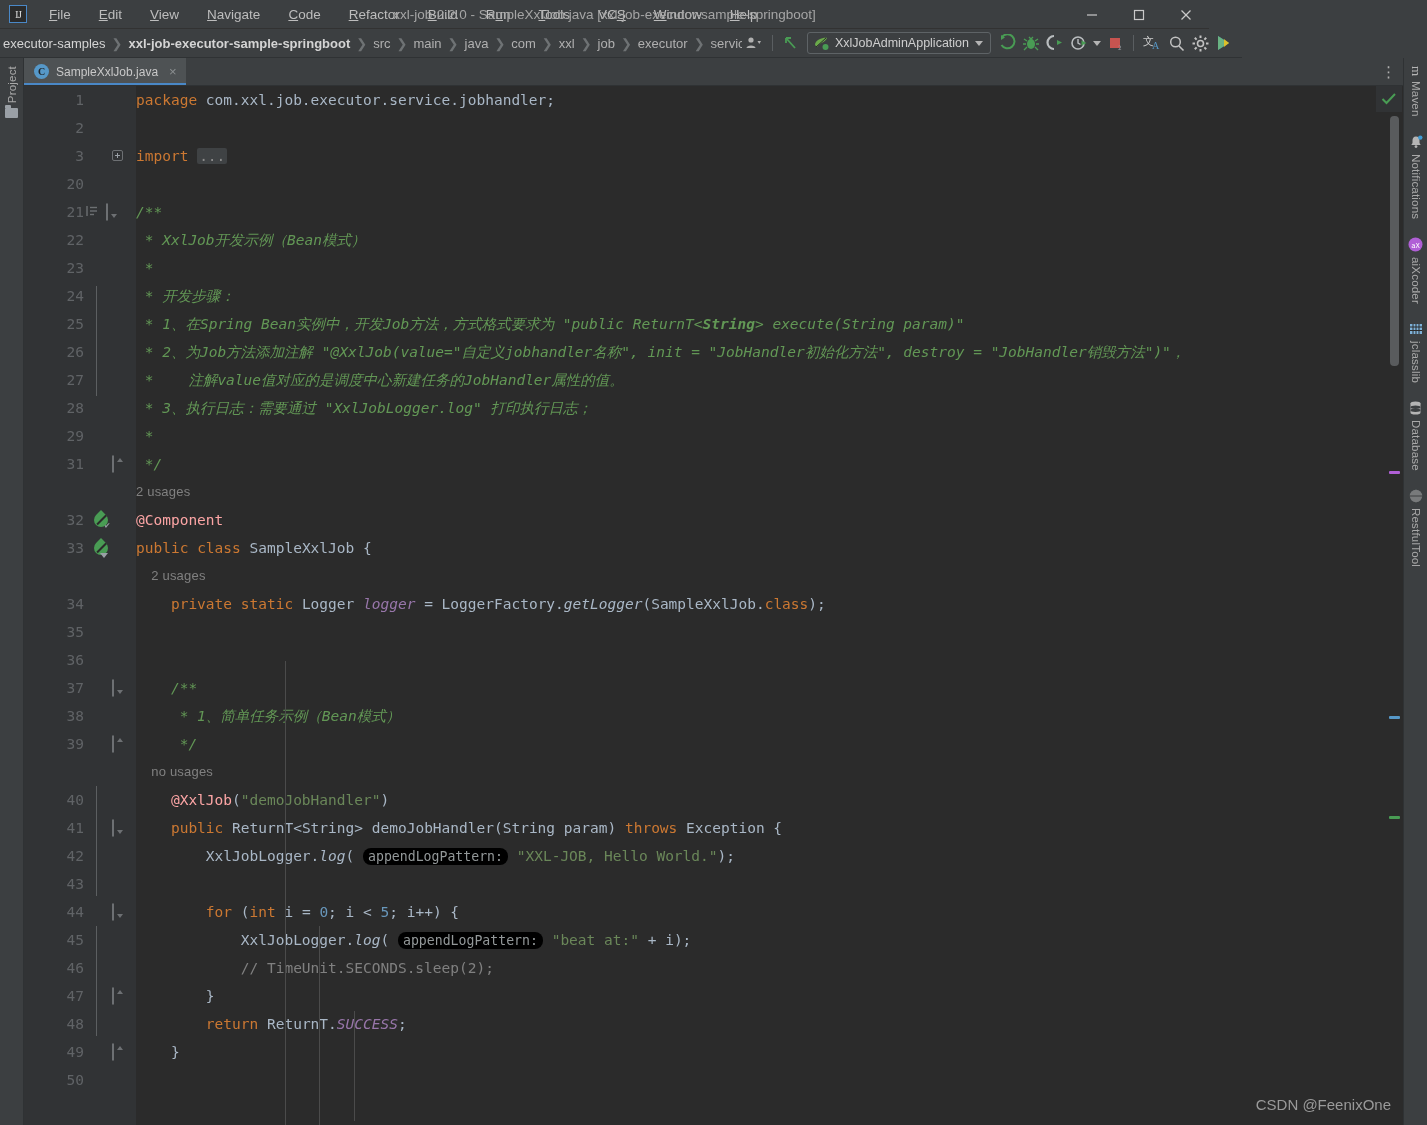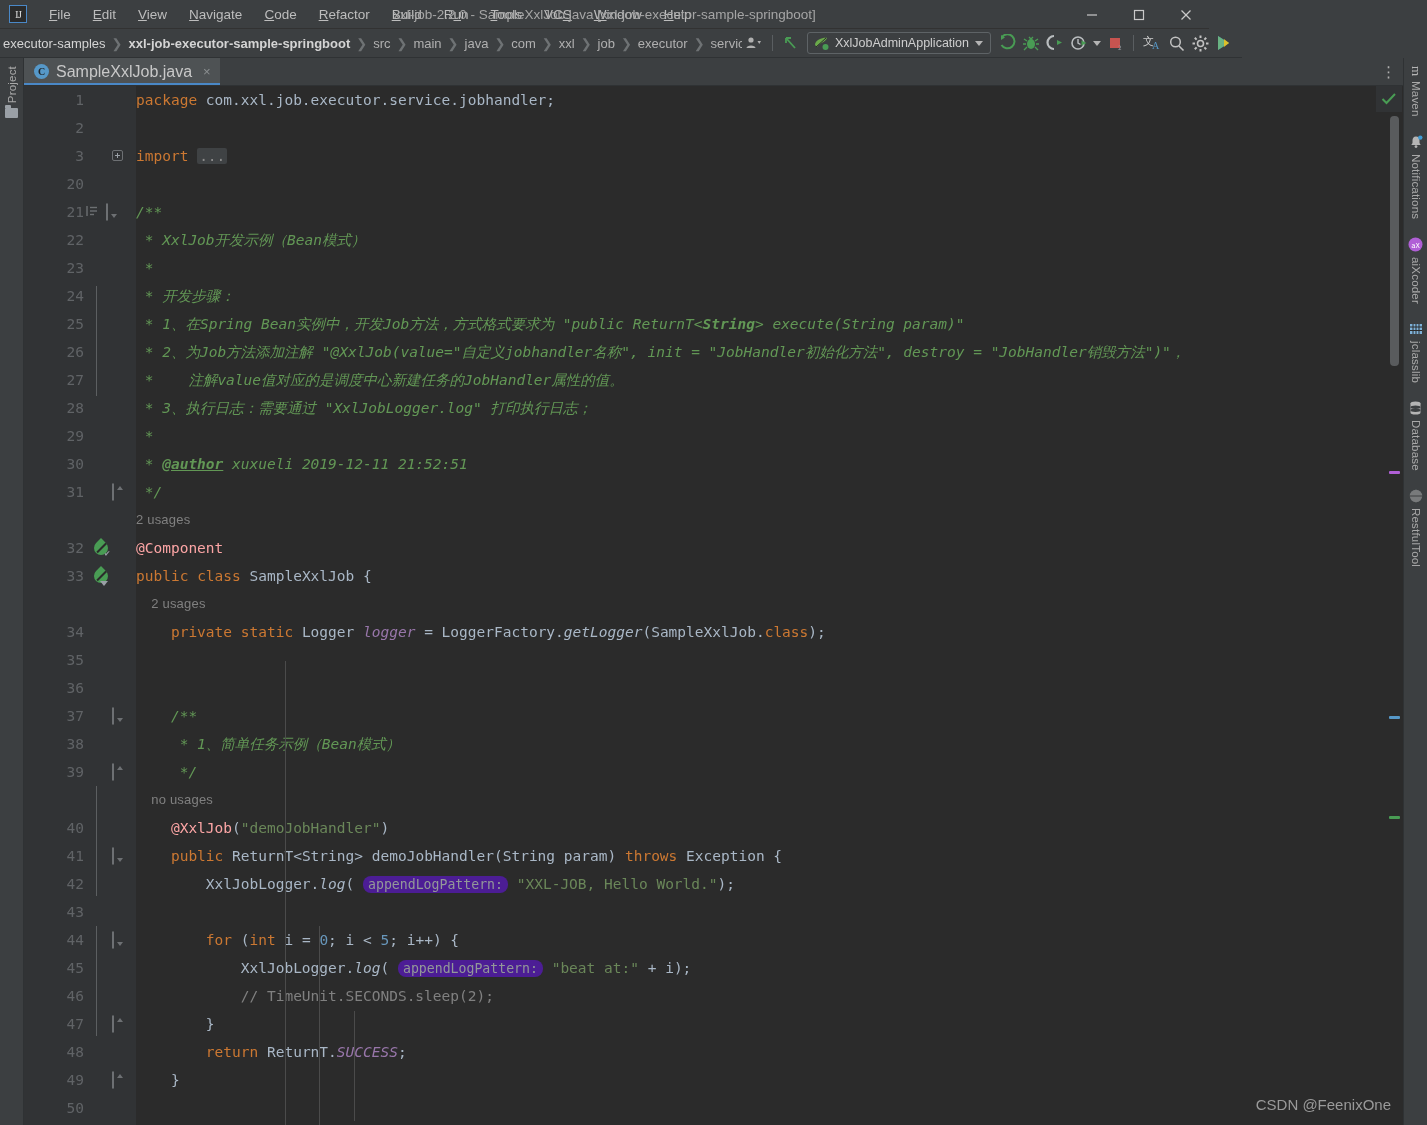--- a/index.html
+++ b/index.html
@@ -18,21 +18,21 @@
     background: #3c3f41; display: flex; align-items: center;
     border-bottom: 1px solid #323232;
   }
   .ij-logo {
     width: 18px; height: 18px; margin-left: 9px; margin-right: 13px;
     border: 1px solid #4a88c7; background: #2b2b2b;
     display: flex; align-items: center; justify-content: center;
     font-family: "Liberation Serif", serif; font-size: 11px; color: #d6d6d6;
     letter-spacing: -1px; flex: none;
   }
-  .menu { display: flex; align-items: center; gap: 4px; }
+  .menu { display: flex; align-items: center; gap: 10px; }
   .menu-item {
     font-size: 13.5px; color: #bdbdbd; padding: 3px 9px; cursor: default;
     white-space: nowrap;
   }
   .menu-item u { text-decoration: underline; text-underline-offset: 1px; }
   .win-title {
     position: absolute; left: 0; right: 0; text-align: center;
     font-size: 13.5px; color: #a5a5a5; pointer-events: none;
   }
   .win-ctrls {
@@ -109,21 +109,21 @@
   
   .tabsbar {
     position: absolute; top: 58px; left: 24px; right: 24px; height: 28px;
     background: #3c3f41; display: flex; align-items: stretch;
     border-bottom: 1px solid #2f3234;
   }
   .tab {
     display: flex; align-items: center; gap: 7px; padding: 0 9px 0 10px;
     background: #4e5254; position: relative; cursor: default;
   }
-  .tab .tab-label { font-size: 16px; color: #c8c8c8; white-space: nowrap; }
+  .tab .tab-label { font-size: 12px; color: #c8c8c8; white-space: nowrap; }
   .tab::after {
     content: ""; position: absolute; left: 0; right: 0; bottom: 0;
     height: 2px; background: #4a88c7;
   }
   .tab-close { font-size: 13px; color: #8b8f91; margin-left: 4px; cursor: default; }
   .tabs-right { margin-left: auto; display: flex; align-items: center; padding-right: 6px; }
   .dots { color: #b0b0b0; font-size: 15px; letter-spacing: 1px; line-height: 1; cursor: default; }
 
   
   .editor {
@@ -158,21 +158,21 @@
   .num { color: #6897bb; }
   .cmt { color: #629755; font-style: italic; }
   .cmt-plain { color: #808080; }
   .anno { color: #fca5a5; }
   .fld { color: #9876aa; font-style: italic; }
   .stat { color: #a9b7c6; font-style: italic; }
   .id  { color: #a9b7c6; }
   .tag { color: #629755; font-style: italic; font-weight: bold; text-decoration: underline; }
   .fold-ph { background: #3f4244; color: #8a8a8a; border-radius: 2px; padding: 0 2px; }
   .phint {
-    background: #4c1d95; color: #939899; border-radius: 8px;
+    background: #000000; color: #939899; border-radius: 8px;
     padding: 1px 5px 1px 5px; font-size: 13.2px;
     font-family: "DejaVu Sans Mono", monospace;
   }
   .iguide {
     position: absolute; top: 0; bottom: 0; width: 1px; background: #4b4b4b;
   }
 
   
   .bean {
     width: 14px; height: 14px; position: relative; display: inline-block;
@@ -497,21 +497,20 @@
                 <line x1="4" y1="9.5" x2="8" y2="9.5" stroke="#6d7073" stroke-width="1.4"></line>
               </svg></span><span style="margin-left: 4px;"><span class="foldbox top"></span></span></span><span class="code"><span class="cmt">/**</span></span></div>
         <div class="row"><span class="lnum">22</span><span class="code"> <span class="cmt">* XxlJob开发示例（Bean模式）</span></span></div>
         <div class="row"><span class="lnum">23</span><span class="code"> <span class="cmt">*</span></span></div>
         <div class="row"><span class="lnum">24</span><span class="code"> <span class="cmt">* 开发步骤：</span></span></div>
         <div class="row"><span class="lnum">25</span><span class="code"> <span class="cmt">* 1、在Spring Bean实例中，开发Job方法，方式格式要求为 "public ReturnT&lt;<b>String</b>&gt; execute(String param)"</span></span></div>
         <div class="row"><span class="lnum">26</span><span class="code"> <span class="cmt">* 2、为Job方法添加注解 "@XxlJob(value="自定义jobhandler名称", init = "JobHandler初始化方法", destroy = "JobHandler销毁方法")"，</span></span></div>
         <div class="row"><span class="lnum">27</span><span class="code"> <span class="cmt">*    注解value值对应的是调度中心新建任务的JobHandler属性的值。</span></span></div>
         <div class="row"><span class="lnum">28</span><span class="code"> <span class="cmt">* 3、执行日志：需要通过 "XxlJobLogger.log" 打印执行日志；</span></span></div>
         <div class="row"><span class="lnum">29</span><span class="code"> <span class="cmt">*</span></span></div>
-        <div class="row"><span class="lnum">30</span><span class="code"> <span class="cmt">* <span class="tag">@author</span> xuxueli 2019-12-11 21:52:51</span></span></div>
         <div class="row"><span class="lnum">31</span><span class="gmark" style="display: flex; align-items: center; gap: 4px; padding-left: 0px;"><span style="margin-left: 26px;"><span class="foldbox bot"></span></span></span><span class="code"> <span class="cmt">*/</span></span></div>
         <div class="row hint-row"><span class="lnum"></span><span class="code">2 usages</span></div>
         <div class="row"><span class="lnum">32</span><span class="gmark" style="display: flex; align-items: center; gap: 4px; padding-left: 0px;"><span class="bean" style="margin-left: 8px;"><span class="leaf"></span><span class="slash"></span><span class="chk">✔</span></span></span><span class="code"><span class="anno">@Component</span></span></div>
         <div class="row"><span class="lnum">33</span><span class="gmark" style="display: flex; align-items: center; gap: 4px; padding-left: 0px;"><span class="bean" style="margin-left: 8px;"><span class="leaf"></span><span class="slash"></span><span class="dn"></span></span></span><span class="code"><span class="kw">public</span> <span class="kw">class</span> <span class="id">SampleXxlJob</span> {</span></div>
         <div class="row hint-row"><span class="lnum"></span><span class="code">    2 usages</span></div>
         <div class="row"><span class="lnum">34</span><span class="code">    <span class="kw">private</span> <span class="kw">static</span> <span class="id">Logger</span> <span class="fld">logger</span> = <span class="id">LoggerFactory</span>.<span class="stat">getLogger</span>(<span class="id">SampleXxlJob</span>.<span class="kw">class</span>);</span></div>
         <div class="row"><span class="lnum">35</span><span class="code"></span></div>
         <div class="row"><span class="lnum">36</span><span class="code"></span></div>
         <div class="row"><span class="lnum">37</span><span class="gmark" style="display: flex; align-items: center; gap: 4px; padding-left: 0px;"><span style="margin-left: 26px;"><span class="foldbox top"></span></span></span><span class="code">    <span class="cmt">/**</span></span></div>
         <div class="row"><span class="lnum">38</span><span class="code">     <span class="cmt">* 1、简单任务示例（Bean模式）</span></span></div>

